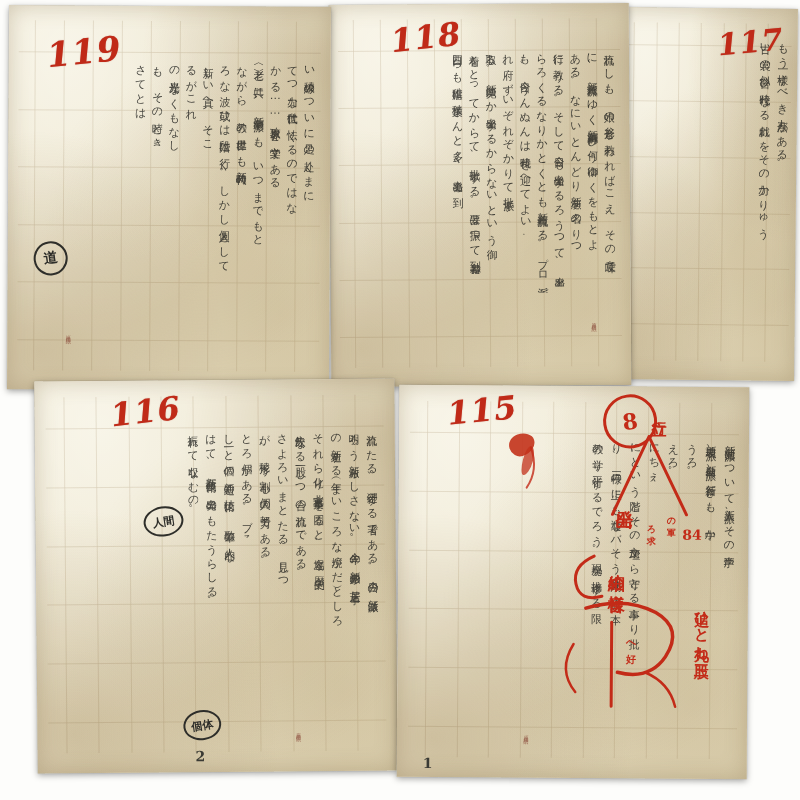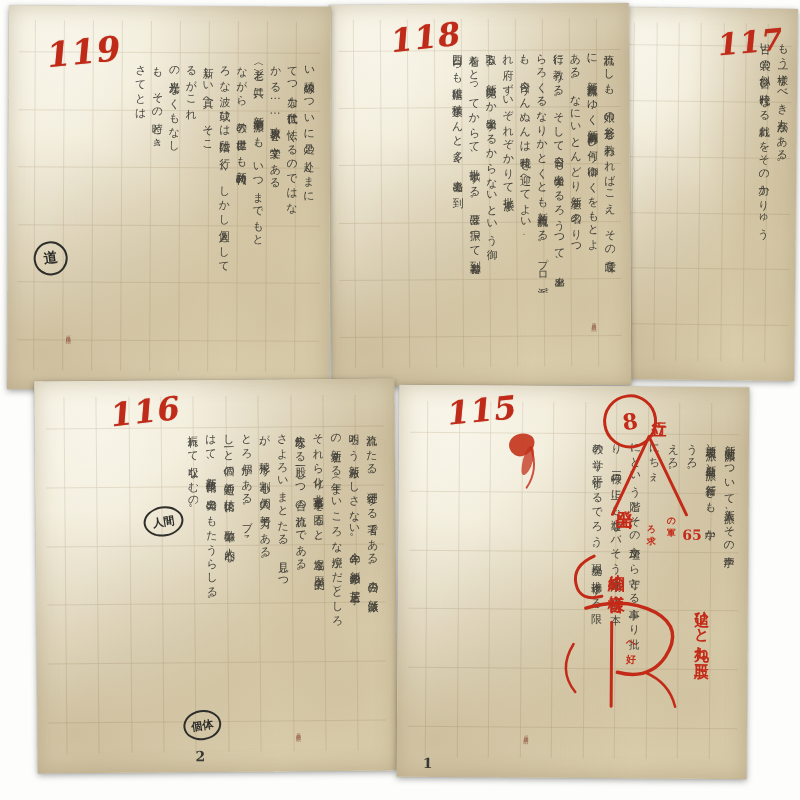--- a/index.html
+++ b/index.html
@@ -342,21 +342,21 @@
       <path d="M214 236 L214 320" stroke="#c32b18" stroke-width="3" fill="none" stroke-linecap="round"></path>
       <path d="M176 258 q-16 26 2 48" stroke="#c32b18" stroke-width="2.5" fill="none" stroke-linecap="round"></path>
       <path d="M248 286 q24 10 30 34" stroke="#c32b18" stroke-width="2.5" fill="none" stroke-linecap="round"></path>
       <path d="M132 62 q8 22 -4 40" stroke="#c32b18" stroke-width="2" fill="none" stroke-linecap="round" opacity="0.8"></path>
     </svg>
 
     <div class="redmark vert" style="left:250px; top:22px; font-size:15px;">立行</div>
     <div class="redmark vert" style="left:214px; top:110px; font-size:18px;">出発</div>
     <div class="redmark vert" style="left:208px; top:176px; font-size:17px;">細め音様</div>
     <div class="redmark vert" style="left:294px; top:214px; font-size:15px;">追ひと丸ね三股</div>
-    <div class="redmark" style="left:284px; top:140px; font-size:14px;">65</div>
+    <div class="redmark" style="left:284px; top:140px; font-size:14px;">84</div>
     <div class="redmark vert" style="left:266px; top:124px; font-size:9px;">の軍</div>
     <div class="redmark vert" style="left:246px; top:132px; font-size:9px;">ろ求</div>
     <div class="redmark vert" style="left:226px; top:248px; font-size:10px;">へ好</div>
 
     <div class="redmark" style="left:26px; bottom:6px; font-size:14px; color:#3a3a34;">1</div>
   </div>
 
 </div>
 
 </body></html>

